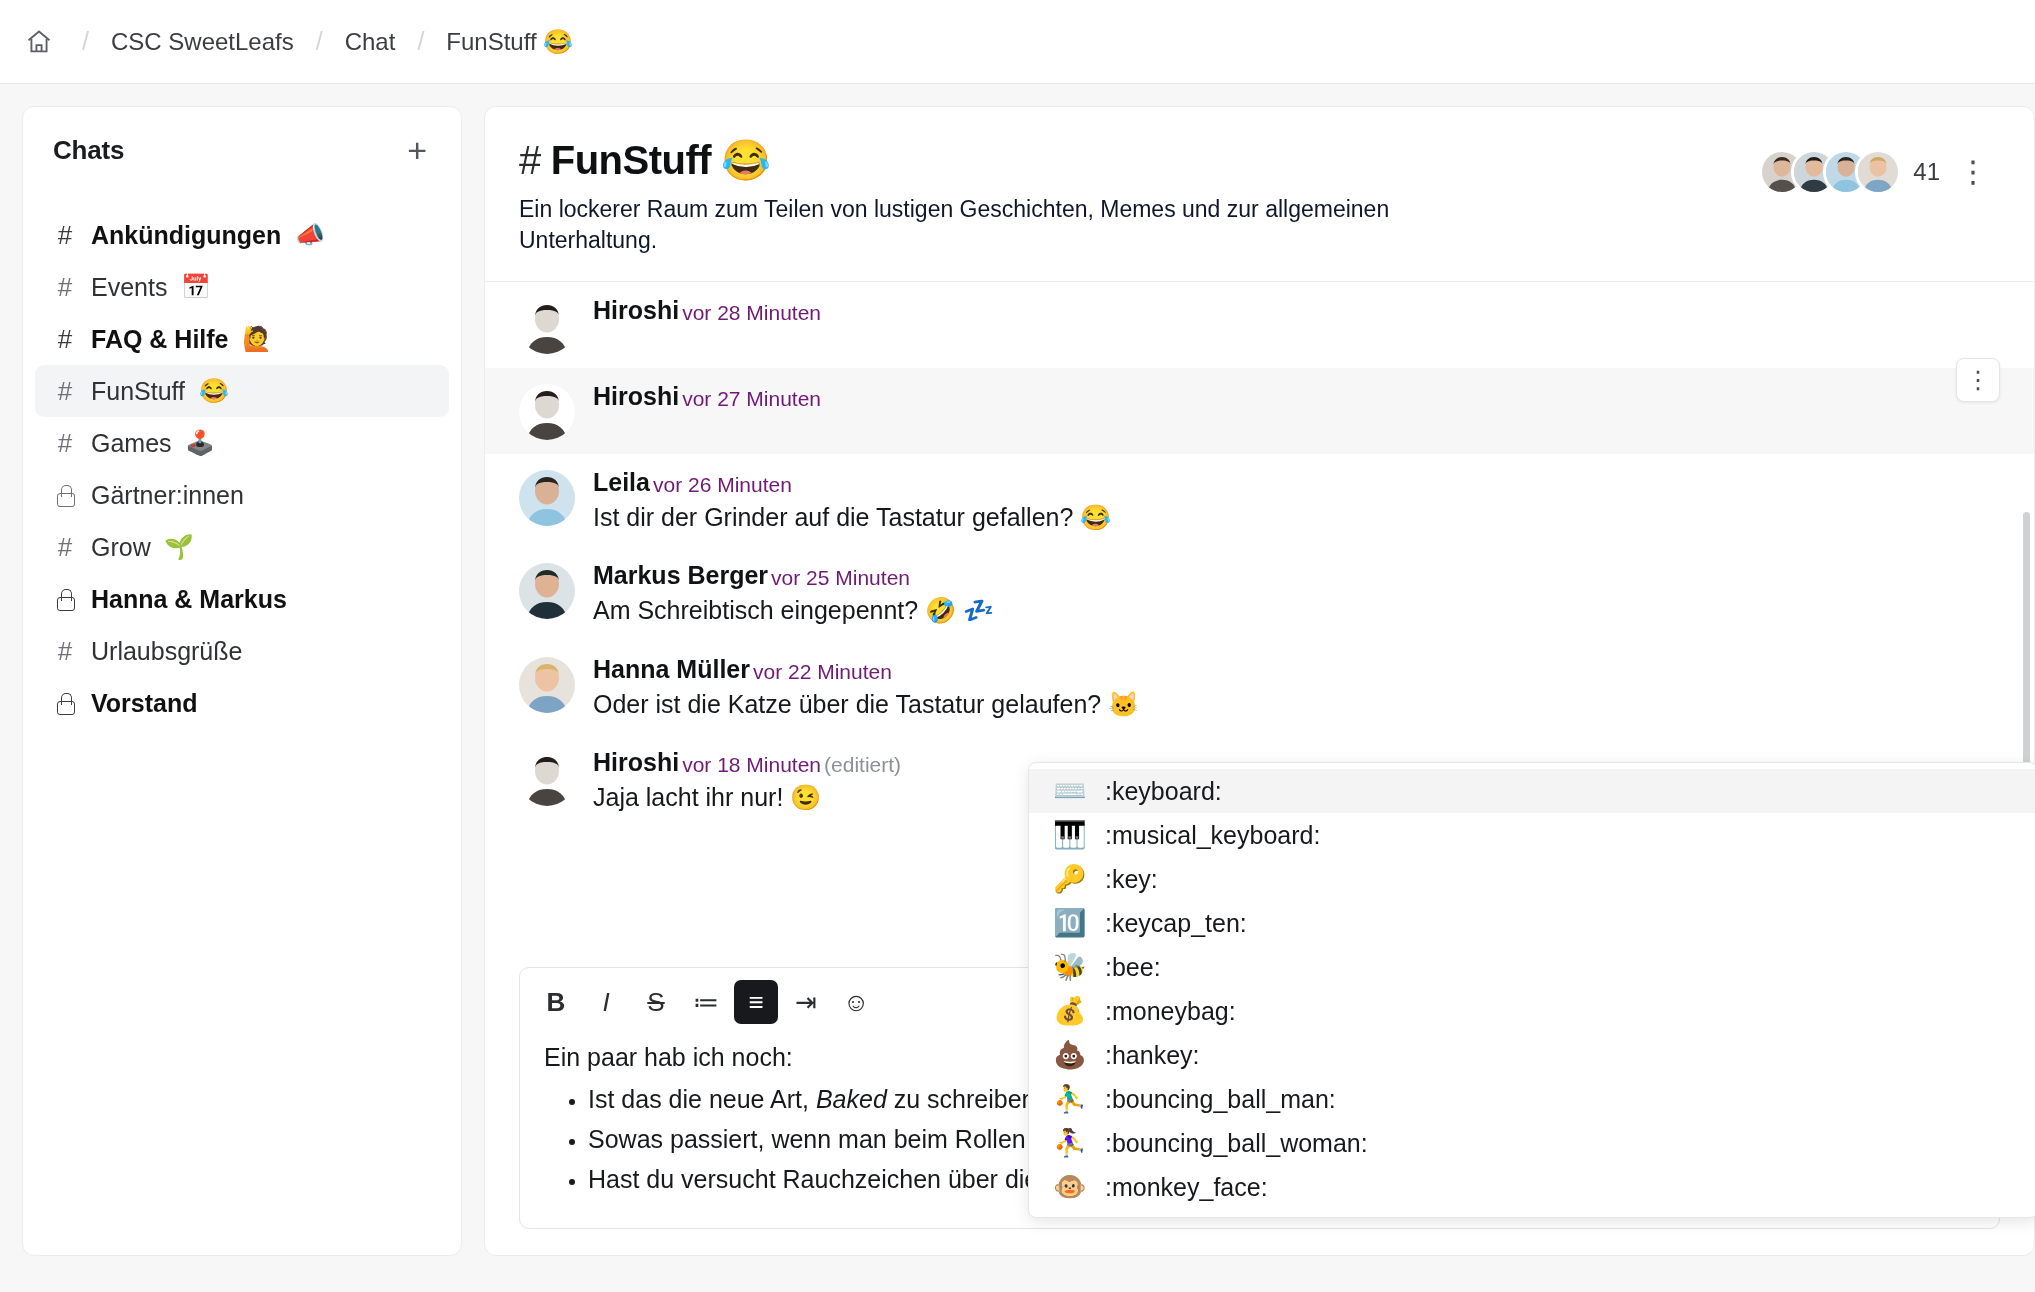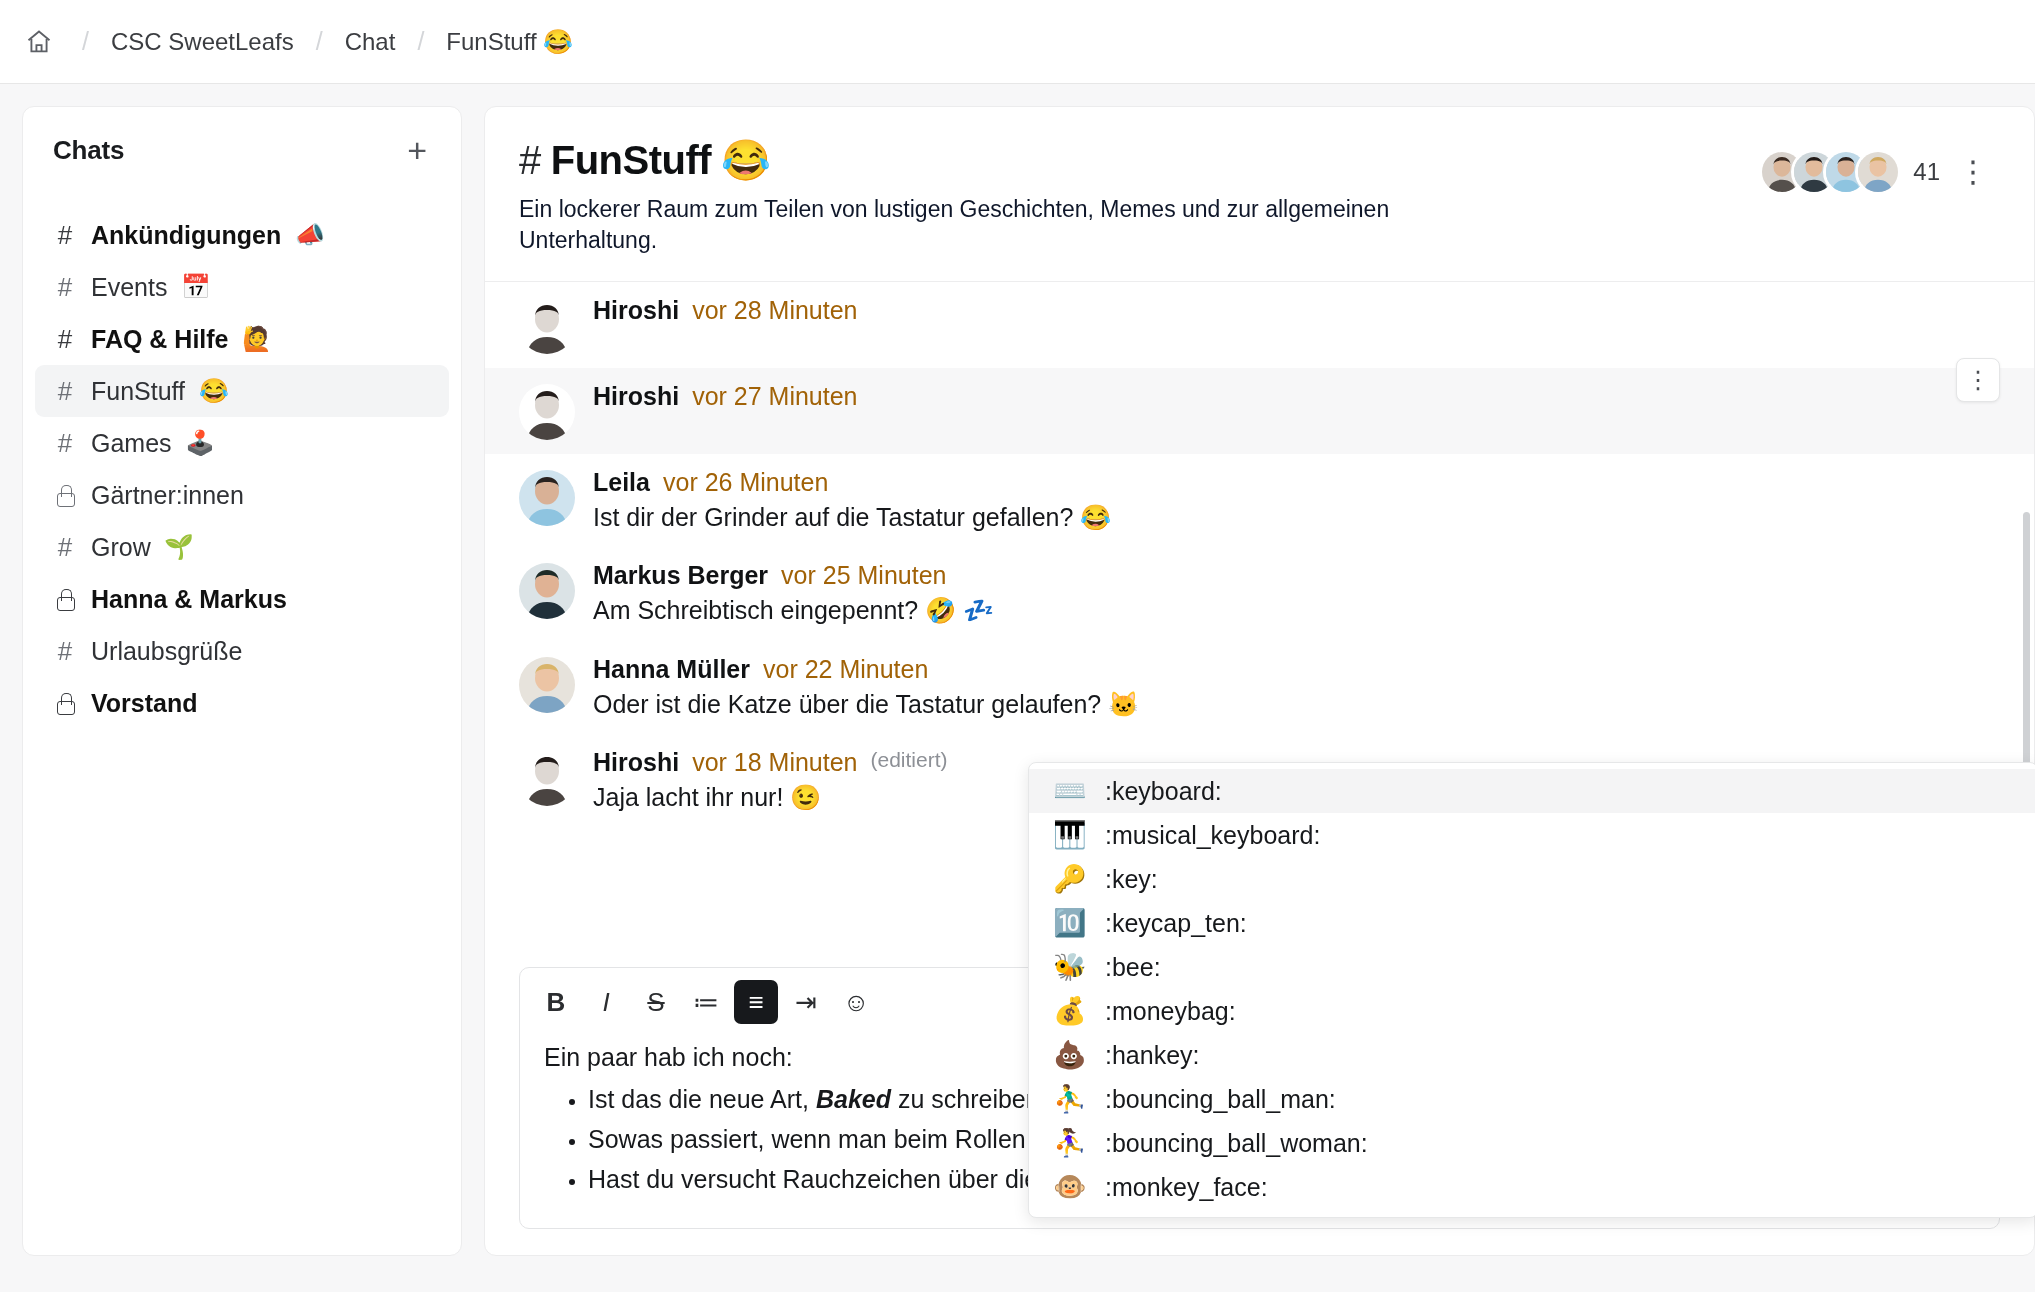--- a/index.html
+++ b/index.html
@@ -212,30 +212,30 @@
     width: 56px; height: 56px;
     min-width: 56px;
     border-radius: 50%;
     overflow: hidden;
     margin-top: 2px;
   }
   .msg-av svg { display: block; }
   .msg-body { flex: 1; min-width: 0; }
   .msg-meta {
     display: flex;
-    align-items: flex-start;
-    gap: 13px;
+    align-items: flex-end;
+    gap: 3px;
     margin-bottom: 4px;
   }
   .msg-author {
     font-size: 25px;
     font-weight: 700;
     color: #101214;
   }
-  .msg-time { font-size: 25px; color: #a16207; }
+  .msg-time { font-size: 21px; color: #701a75; }
   .msg-edited { font-size: 21px; color: #8d9096; }
   .msg-text {
     font-size: 25px;
     color: #16181b;
     line-height: 1.3;
   }
   .msg-text.system { color: #7d8086; }
   .msg-hover-menu {
     position: absolute;
     right: 34px;
@@ -292,21 +292,21 @@
   #composer-body {
     padding: 10px 24px 26px 24px;
     font-size: 25px;
     color: #17191c;
     line-height: 1.36;
   }
   #composer-lead { margin-bottom: 8px; }
   #composer-list { margin: 0 0 0 44px; }
   #composer-list li { margin-bottom: 6px; }
   #composer-list li::marker { font-size: 20px; }
-  .bold-italic { font-weight: 700; font-style: italic; }
+  .bold-italic { font-weight: 400; font-style: italic; }
   .misspelled {
     text-decoration: underline wavy #e44c3a;
     text-decoration-skip-ink: none;
   }
   .caret {
     display: inline-block;
     width: 2px;
     height: 27px;
     background: #17191c;
     vertical-align: -5px;

